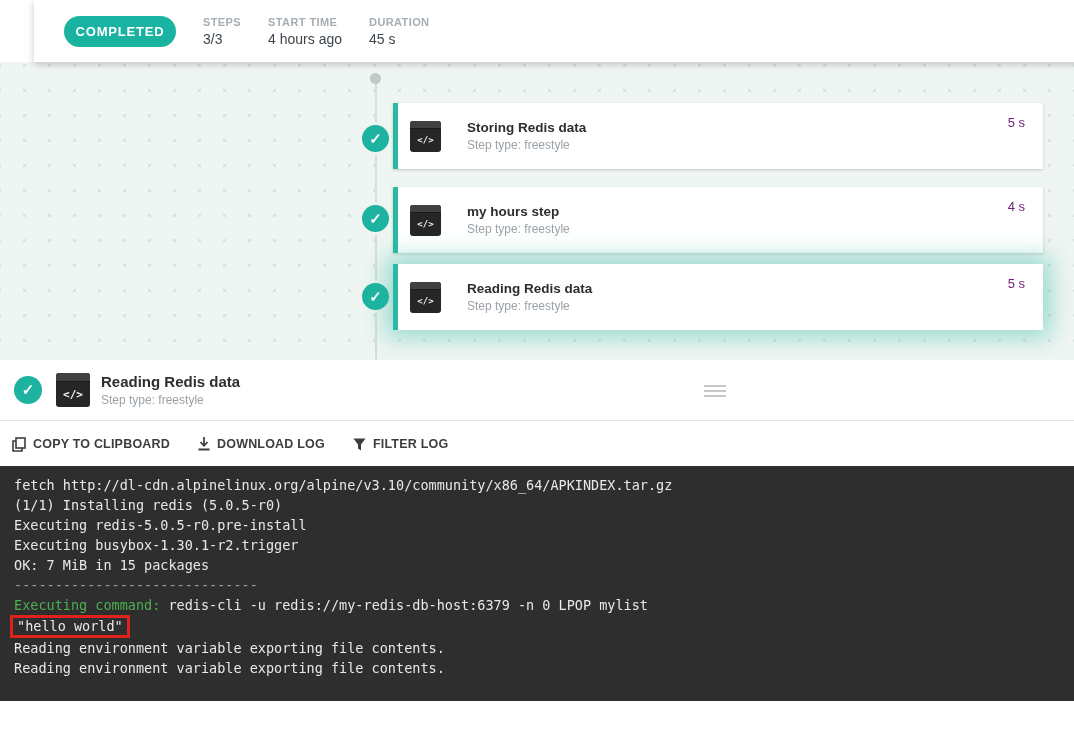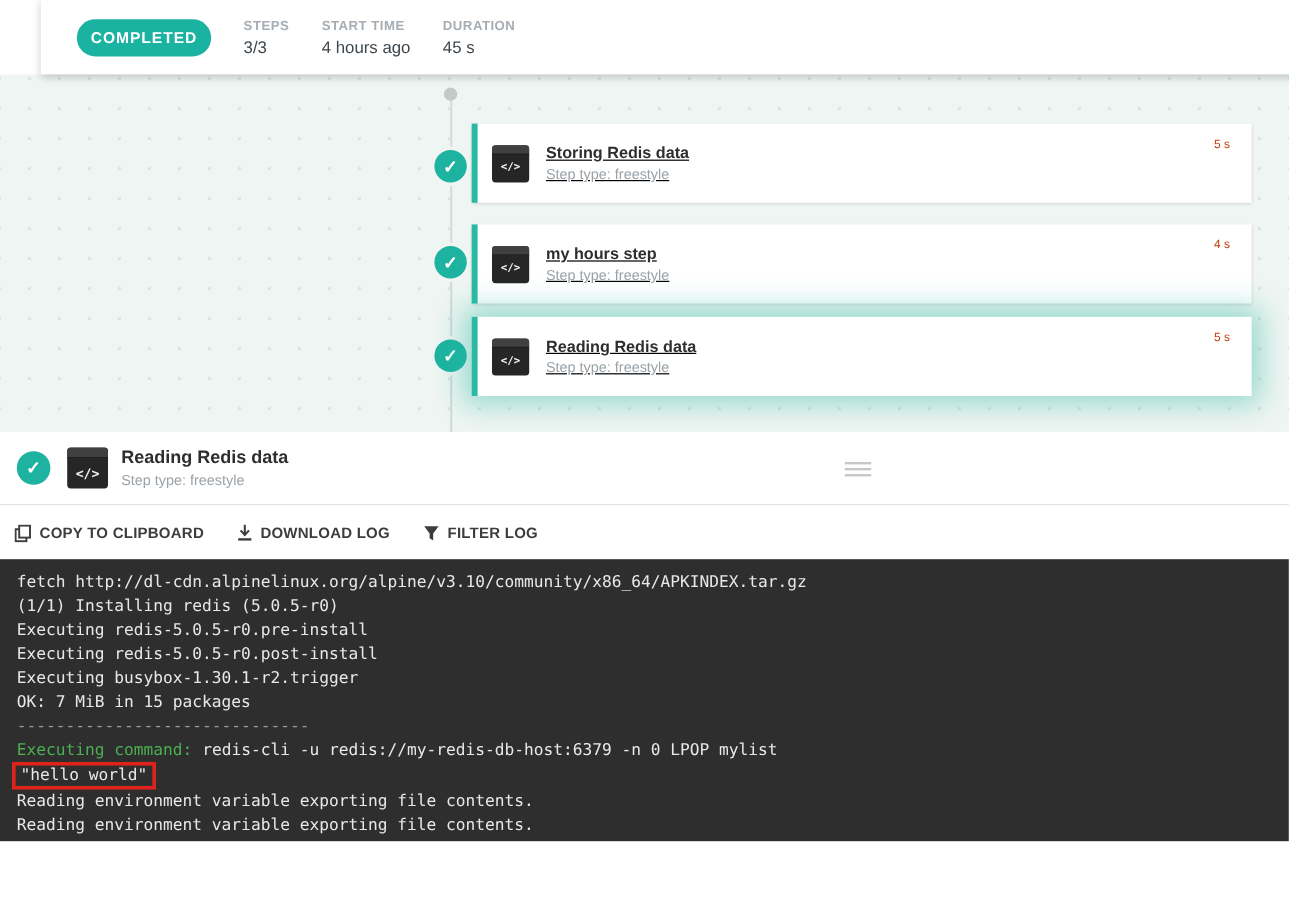--- a/index.html
+++ b/index.html
@@ -30,24 +30,24 @@
   .check-circle{ position:absolute; left:362px; width:27px; height:27px; border-radius:50%; background:#1db3a0;
     color:#fff; font-size:15px; font-weight:bold; display:flex; align-items:center; justify-content:center;
     box-shadow:0 0 0 3px rgba(239,245,242,0.9); }
   .step-card{ position:absolute; left:393px; width:650px; height:66px; background:#fff;
     border-left:5px solid #2bb9a4; box-shadow:0 1px 3px rgba(0,0,0,0.18); display:flex; align-items:center; padding:0 18px 0 12px; }
   .step-card.selected{ box-shadow:0 0 22px 7px rgba(43,185,164,0.45); }
   .code-icon{ width:31px; height:31px; background:#262626; border-radius:3px; display:flex; flex-direction:column; overflow:hidden; flex:none; }
   .code-icon .bar{ height:8px; background:#404040; border-bottom:1px solid #1a1a1a; }
   .code-icon .glyph{ flex:1; display:flex; align-items:center; justify-content:center;
     font-family:"DejaVu Sans Mono", monospace; font-size:9px; font-weight:bold; color:#f2f2f2; }
-  .step-text{ flex:1; margin-left:14px;text-decoration:underline; }
+  .step-text{ flex:1; margin-left:26px; }
   .step-title{ font-size:13.5px; font-weight:bold; color:#2e2e2e; }
   .step-sub{ font-size:12px; color:#9aa2a8; margin-top:3px; }
-  .step-duration{ font-size:10px; color:#c2410c; align-self:flex-start; padding-top:12px; }
+  .step-duration{ font-size:13px; color:#701a75; align-self:flex-start; padding-top:12px; }
 
   
   .detail-header{ position:absolute; top:360px; left:0; width:1074px; height:61px; background:#fff;
     border-bottom:1px solid #e3e3e3; display:flex; align-items:center; padding-left:14px; }
   .dh-check{ position:static; width:28px; height:28px; font-size:15px; border-radius:50%; background:#1db3a0; color:#fff;
     font-weight:bold; display:flex; align-items:center; justify-content:center; flex:none; }
   .dh-icon{ width:34px; height:34px; margin-left:14px; }
   .dh-icon .bar{ height:9px; }
   .dh-icon .glyph{ font-size:11px; }
   .dh-text{ margin-left:11px; }
@@ -176,21 +176,20 @@
       <path d="M0.5 0.5 H12.5 L8 6.5 V12.5 L5 10.5 V6.5 Z" fill="#3d3d3d"></path>
     </svg>
     <span>FILTER LOG</span>
   </button>
 </div>
 
 <div class="terminal">
   <div class="log-line">fetch http://dl-cdn.alpinelinux.org/alpine/v3.10/community/x86_64/APKINDEX.tar.gz</div>
   <div class="log-line">(1/1) Installing redis (5.0.5-r0)</div>
   <div class="log-line">Executing redis-5.0.5-r0.pre-install</div>
-  <div class="log-line">Executing redis-5.0.5-r0.post-install</div>
   <div class="log-line">Executing busybox-1.30.1-r2.trigger</div>
   <div class="log-line">OK: 7 MiB in 15 packages</div>
   <div class="log-line dashes">------------------------------</div>
   <div class="log-line"><span class="cmd-prefix">Executing command: </span><span>redis-cli -u redis://my-redis-db-host:6379 -n 0 LPOP mylist</span></div>
   <div class="log-line"><span class="hl-box">"hello world"</span></div>
   <div class="log-line">Reading environment variable exporting file contents.</div>
   <div class="log-line">Reading environment variable exporting file contents.</div>
 </div>
 
 <div class="bottom-strip"></div>

